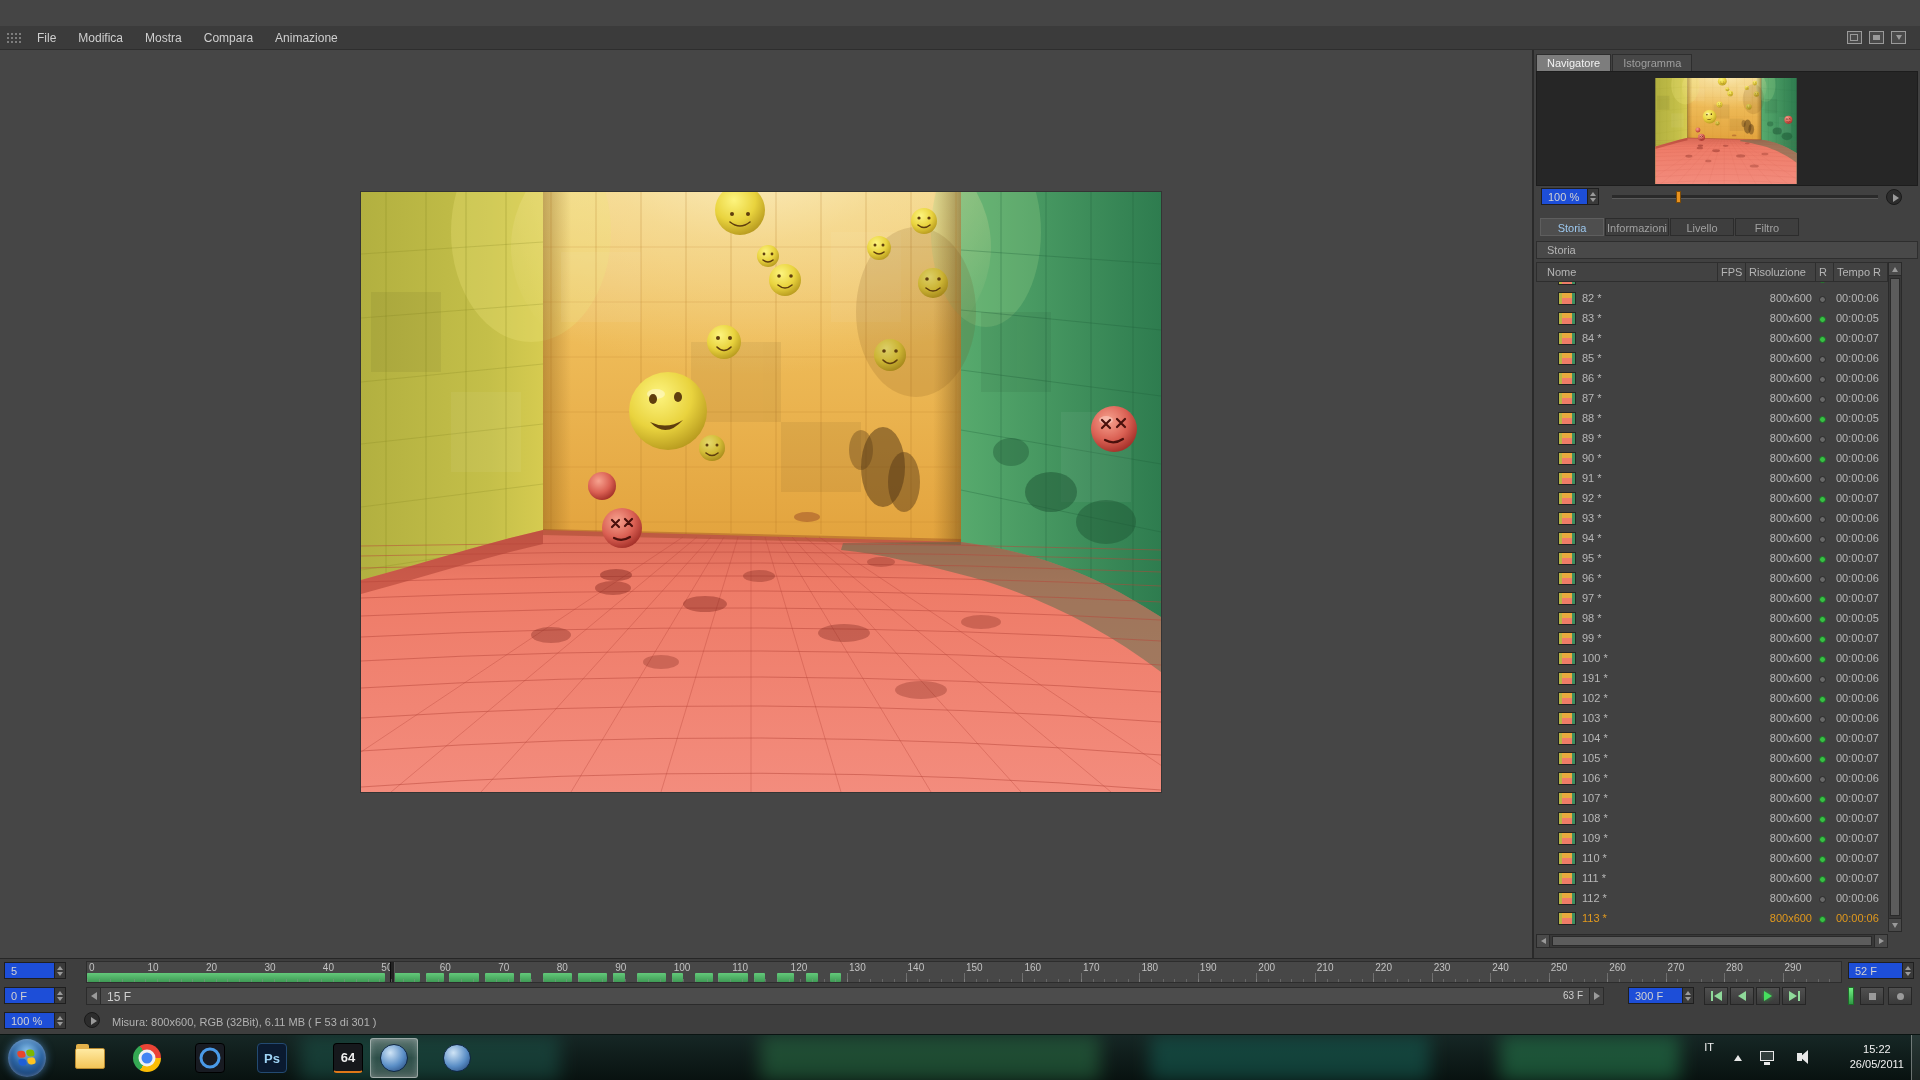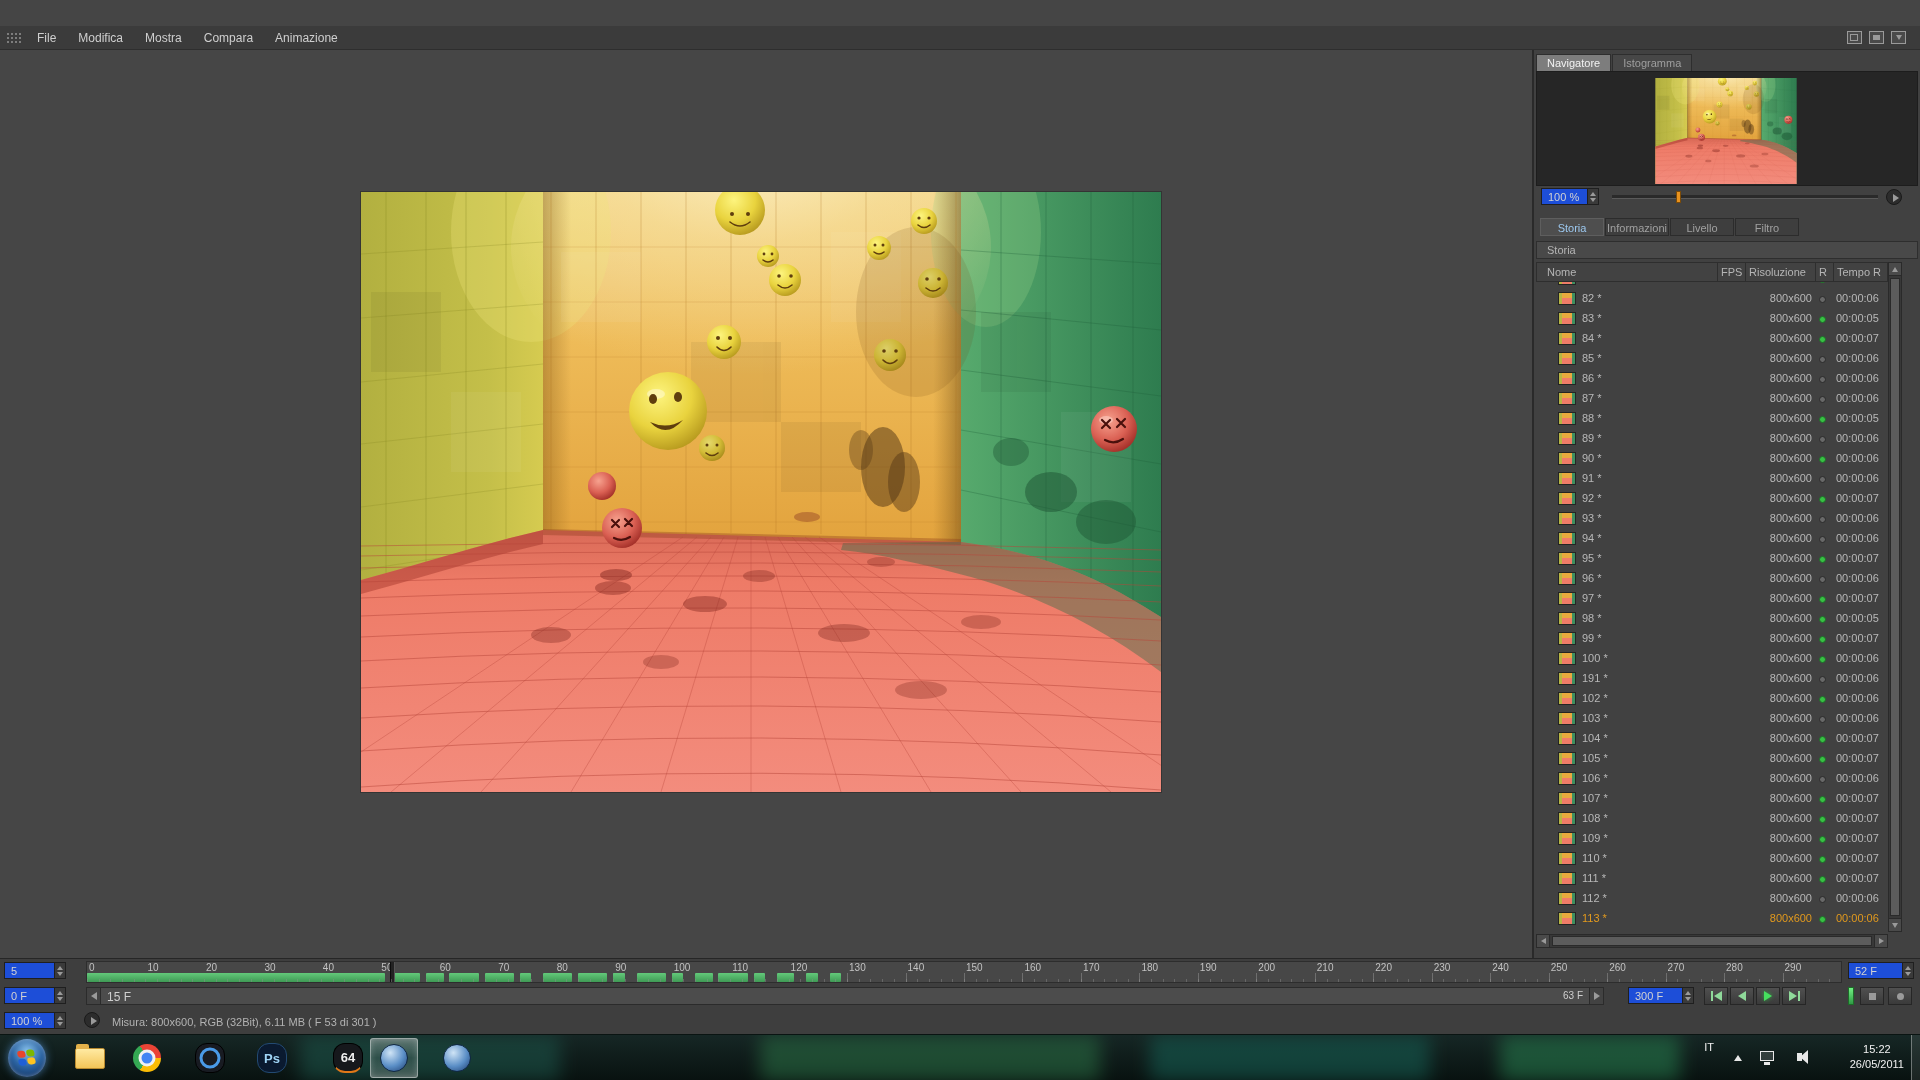--- a/index.html
+++ b/index.html
@@ -166,21 +166,21 @@
   .fp1 { background:#e8452c; } .fp2 { background:#7db700; } .fp3 { background:#1f5fd6; } .fp4 { background:#ffc31f; }
   .task-icon { position:absolute; top:3px; width:48px; height:40px; border-radius:3px; display:flex; align-items:center; justify-content:center; }
   .task-icon.active { background:linear-gradient(rgba(255,255,255,.30), rgba(255,255,255,.10) 50%, rgba(255,255,255,.22));
     border:1px solid rgba(255,255,255,.45); box-shadow:inset 0 0 6px rgba(255,255,255,.25); }
   .ico-folder { position:relative; width:30px; height:21px; background:linear-gradient(#ffeaa2,#f3c558); border-radius:2px; border:1px solid #b98a2e; }
   .ico-folder::before { content:""; position:absolute; left:0; top:-5px; width:13px; height:5px; background:#e3b14a; border-radius:2px 2px 0 0; }
   .ico-chrome { position:relative; width:28px; height:28px; border-radius:50%;
     background:conic-gradient(from -30deg, #ea4335 0 120deg, #fbbc05 0 240deg, #34a853 0 360deg); }
   .ico-chrome::after { content:""; position:absolute; left:50%; top:50%; transform:translate(-50%,-50%);
     width:11px; height:11px; border-radius:50%; background:#4285f4; border:3px solid #f1f1f1; }
-  .ico-dark { position:relative; width:30px; height:30px; border-radius:12px; background:#181b22; border:1px solid #000; }
+  .ico-dark { position:relative; width:30px; height:30px; border-radius:4px; background:#181b22; border:1px solid #000; }
   .ico-ring::after { content:""; position:absolute; left:50%; top:50%; transform:translate(-50%,-50%);
     width:15px; height:15px; border-radius:50%; border:3px solid #4a9ae8; }
   .ico-label { position:absolute; inset:0; display:flex; align-items:center; justify-content:center; font-weight:bold; }
   .lbl-ps { color:#9fd4f5; font-size:13px; }
   .ico-ps { background:#0a1a30; border-color:#234a72; }
   .lbl-64 { color:#eee; font-size:13px; }
   .ico-64 { background:#16181c; border-bottom:2px solid #e07818; }
   .ico-orb-blue { width:28px; height:28px; border-radius:50%;
     background:radial-gradient(circle at 36% 30%, #cfe4f6, #5a8ec6 55%, #1c3c6e); border:1px solid #102844; }
   .tray { position:absolute; right:0; top:0; height:46px; }

